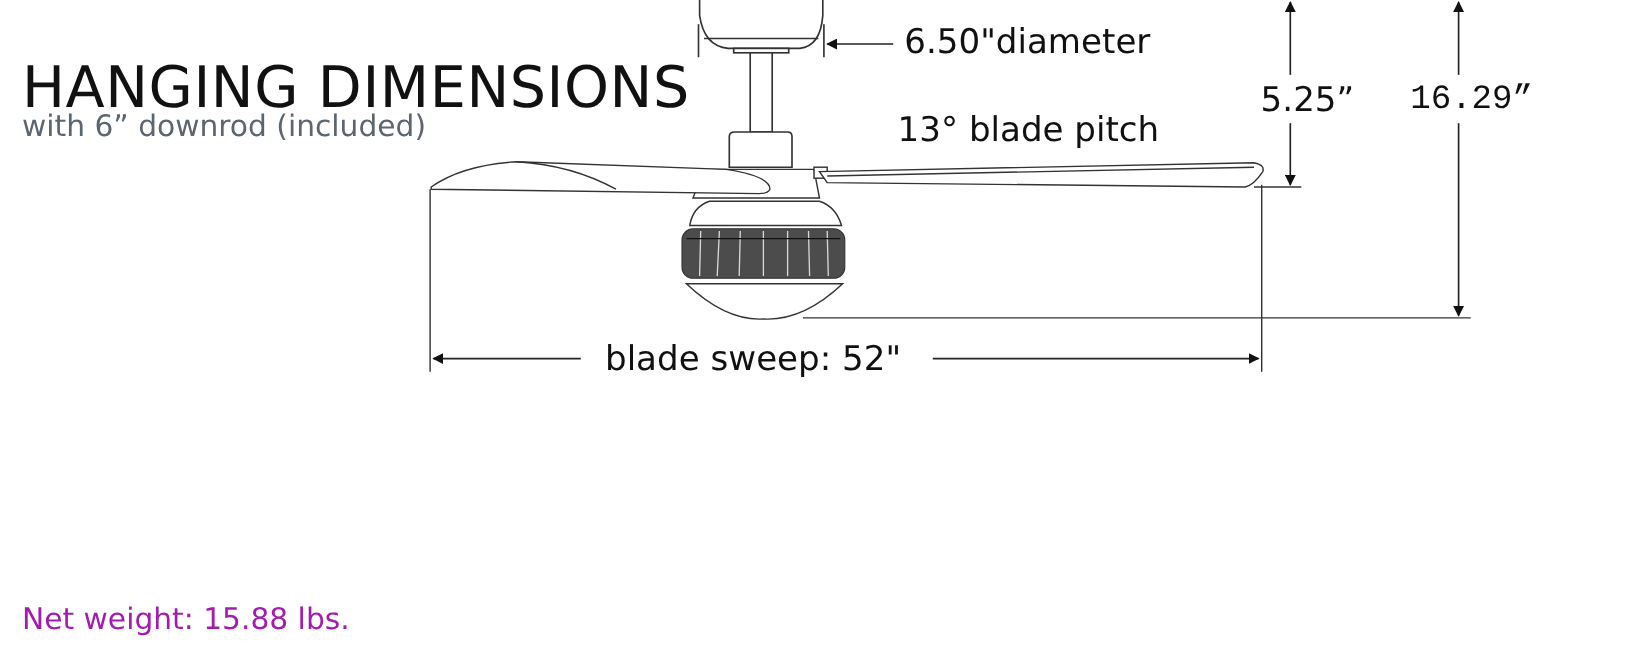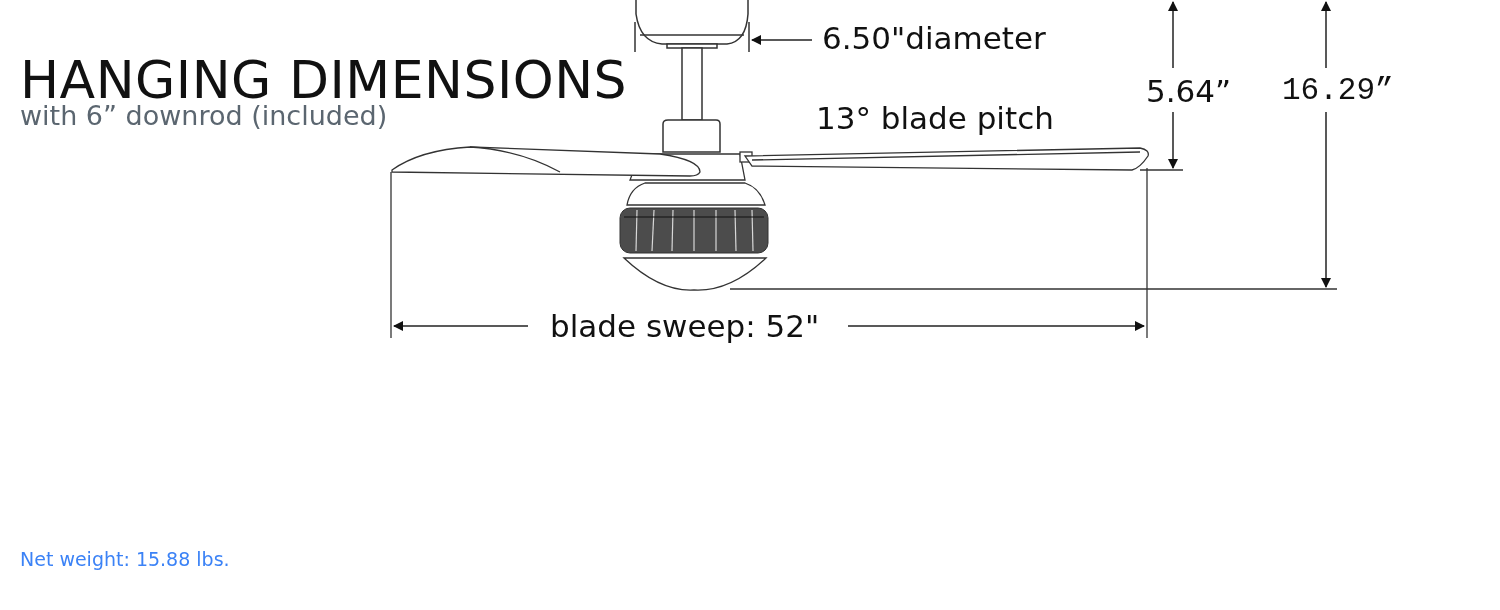--- a/index.html
+++ b/index.html
@@ -1,21 +1,21 @@
 <!DOCTYPE html>
 <html><head>
 <meta charset="utf-8">
 <style>
   html, body { margin:0; padding:0; background:#ffffff; }
   body { width:1500px; height:610px; position:relative; overflow:hidden;
          font-family:"DejaVu Sans", "Liberation Sans", sans-serif; }
   .abs { position:absolute; white-space:nowrap; }
   .title { left:20px; top:50px; font-size:52px; color:#111; letter-spacing:0.5px; font-weight:400; }
   .subtitle { left:20px; top:100px; font-size:27px; color:#5b6670; }
-  .weight { left:20px; top:548px; font-size:19px; color:#3b82f6; }
+  .weight { left:20px; top:548px; font-size:27px; color:#a21caf; }
   .lbl { font-size:31px; color:#111; }
   svg { position:absolute; left:0; top:0; }
 </style>
 </head>
 <body>
 
 <div class="abs title">HANGING DIMENSIONS</div>
 <div class="abs subtitle">with 6” downrod (included)</div>
 
 <svg width="1500" height="610" viewBox="0 0 1500 610">
@@ -83,17 +83,17 @@
   <line x1="1173" y1="68" x2="1173" y2="2" stroke="#222" stroke-width="1.5" marker-end="url(#ah)"></line>
   <line x1="1173" y1="112" x2="1173" y2="168" stroke="#222" stroke-width="1.5" marker-end="url(#ah)"></line>
 
   <line x1="730" y1="289" x2="1337" y2="289" stroke="#333" stroke-width="1.3"></line>
   <line x1="1326" y1="68" x2="1326" y2="2" stroke="#222" stroke-width="1.5" marker-end="url(#ah)"></line>
   <line x1="1326" y1="112" x2="1326" y2="287" stroke="#222" stroke-width="1.5" marker-end="url(#ah)"></line>
 </svg>
 
 <div class="abs lbl" style="left:822px; top:20px;">6.50"diameter</div>
 <div class="abs lbl" style="left:816px; top:100px;text-align:center;">13° blade pitch</div>
-<div class="abs lbl" style="left:1146px; top:73px;">5.64”</div>
+<div class="abs lbl" style="left:1146px; top:73px;">5.25”</div>
 <div class="abs lbl" style="left:1282px; top:73px;font-family:Liberation Mono, monospace;">16.29”</div>
 <div class="abs lbl" style="left:550px; top:308px;">blade sweep: 52"</div>
 
 <div class="abs weight">Net weight: 15.88 lbs.</div>
 
 </body></html>

